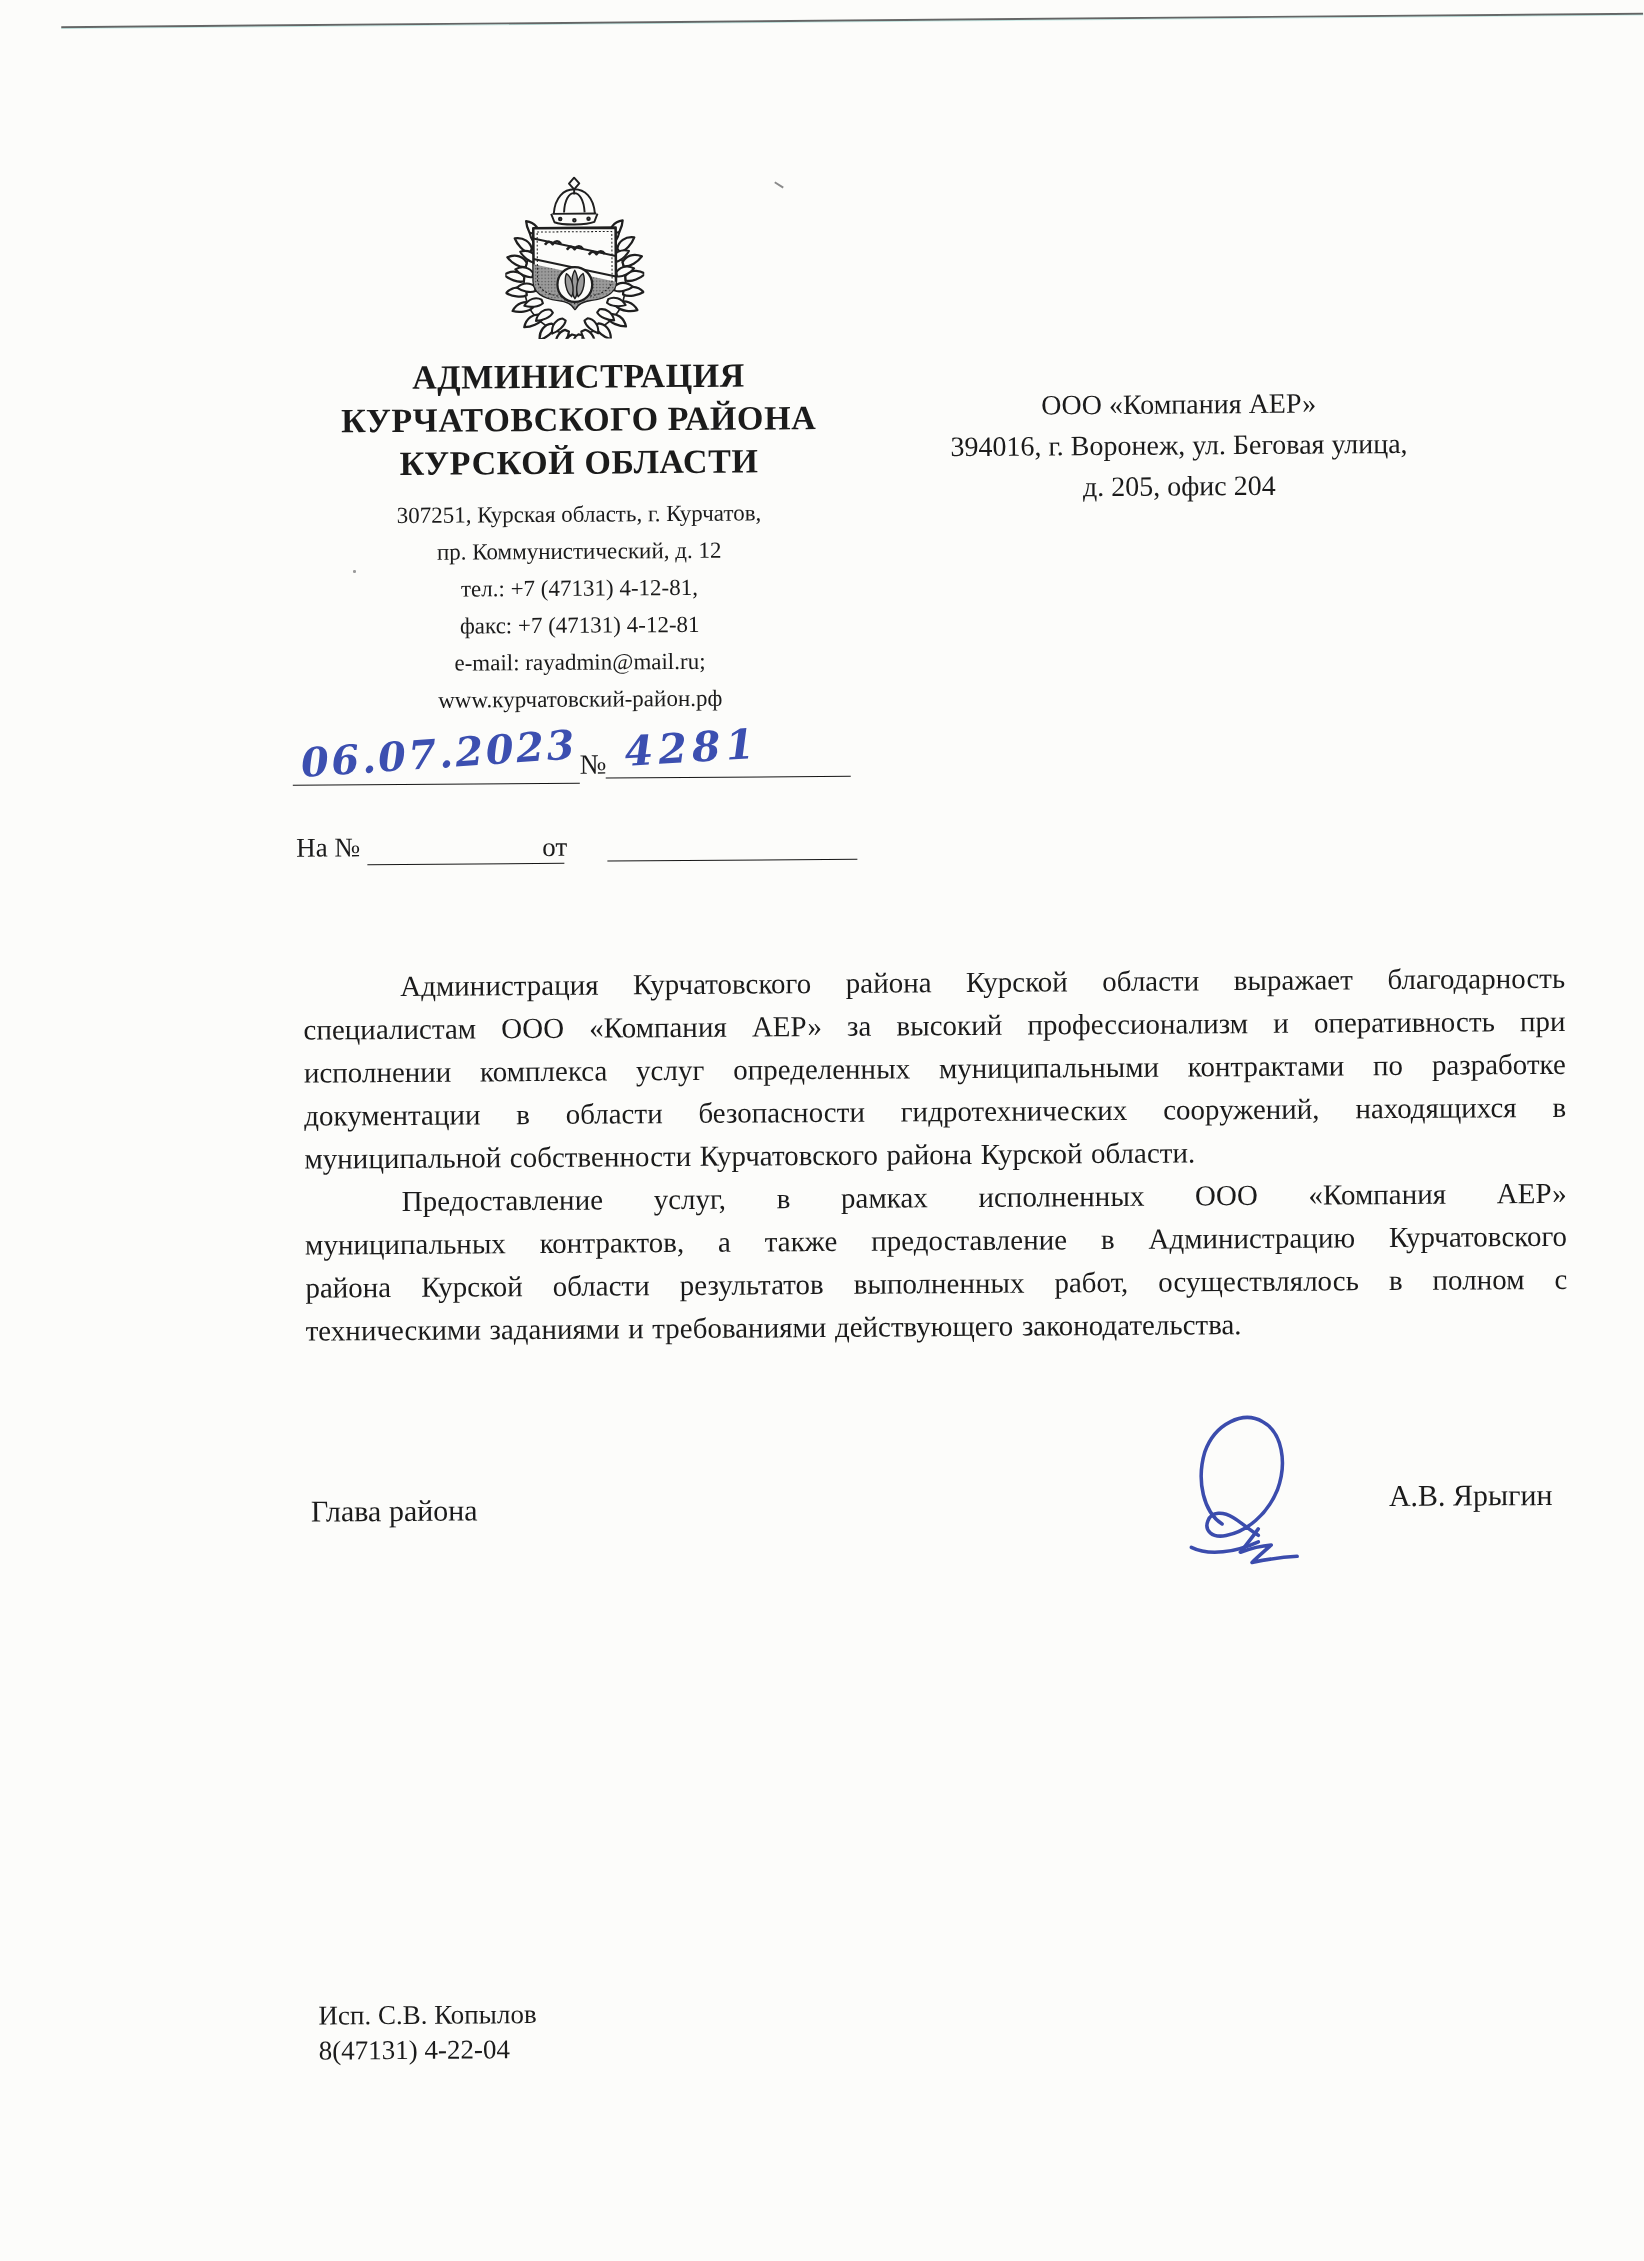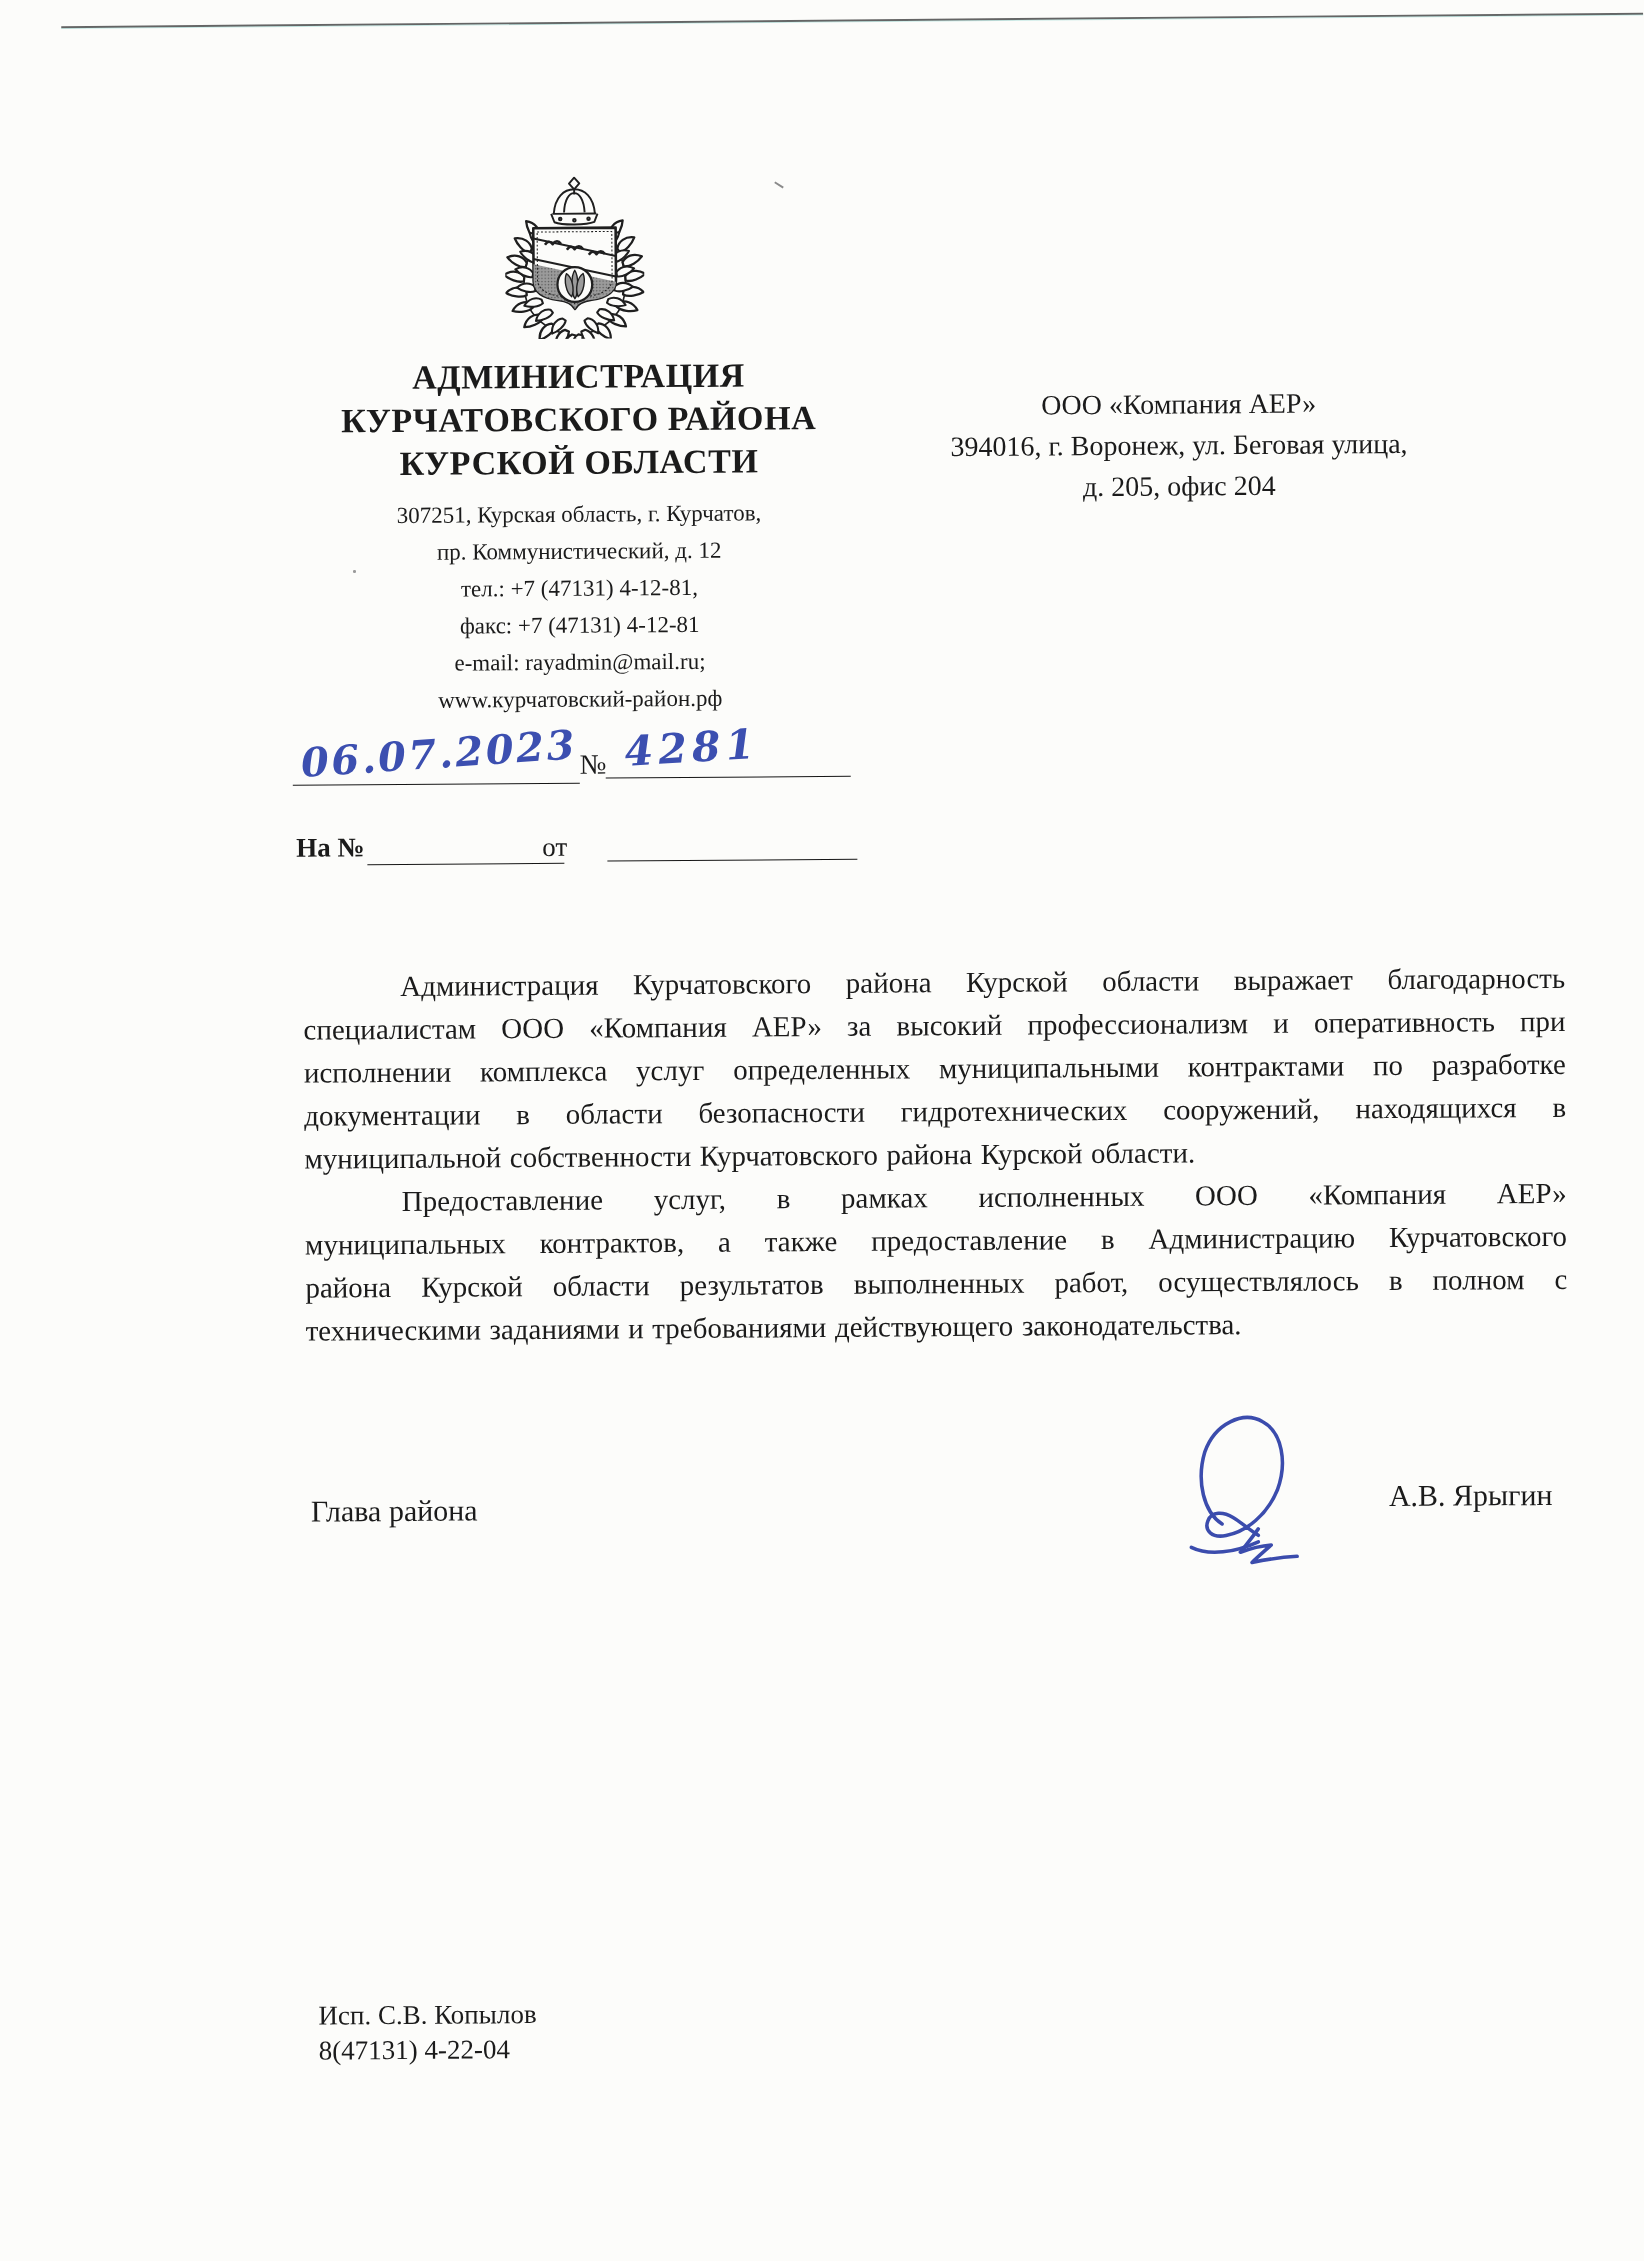--- a/index.html
+++ b/index.html
@@ -127,21 +127,21 @@
       <div class="recipient-line">394016, г. Воронеж, ул. Беговая улица,</div>
       <div class="recipient-line">д. 205, офис 204</div>
     </div>
 
     <div class="abs hand hand-date" style="left:303px;top:727px;">06.07.2023</div>
     <div class="abs blank-line" style="left:295px;top:781px;width:287px;"></div>
     <div class="abs form-label" style="left:582px;top:747px;">№</div>
     <div class="abs hand hand-num" style="left:627px;top:723px;">4281</div>
     <div class="abs blank-line" style="left:608px;top:776px;width:245px;"></div>
 
-    <div class="abs form-label" style="left:298px;top:829px;font-size:27px;font-weight:bold;">На №</div>
+    <div class="abs form-label" style="left:298px;top:829px;font-size:27px;">На №</div>
     <div class="abs blank-line" style="left:369px;top:861px;width:197px;"></div>
     <div class="abs form-label" style="left:544px;top:830px;font-size:27px;">от</div>
     <div class="abs blank-line" style="left:609px;top:859px;width:250px;"></div>
 
     <div id="body-text" class="abs" style="left:304px;top:962px;">
       <div class="b-line first">Администрация Курчатовского района Курской области выражает благодарность</div>
       <div class="b-line">специалистам ООО «Компания АЕР» за высокий профессионализм и оперативность при</div>
       <div class="b-line">исполнении комплекса услуг определенных муниципальными контрактами по разработке</div>
       <div class="b-line">документации в области безопасности гидротехнических сооружений, находящихся в</div>
       <div class="b-line last">муниципальной собственности Курчатовского района Курской области.</div>

